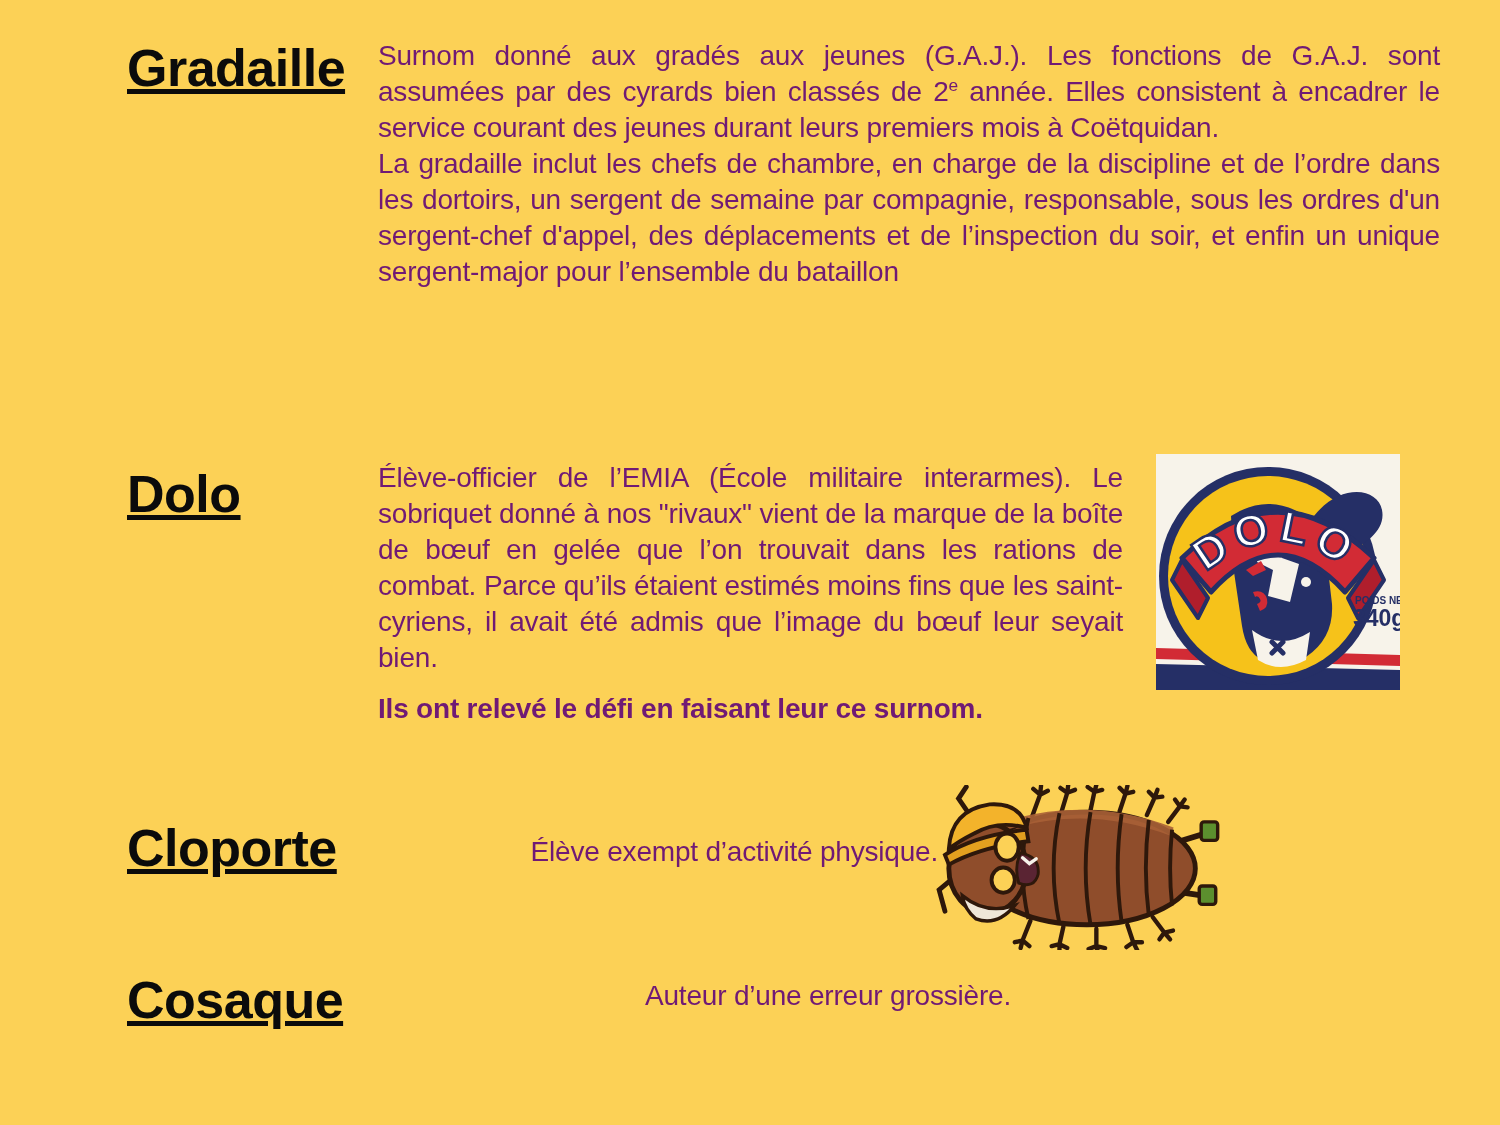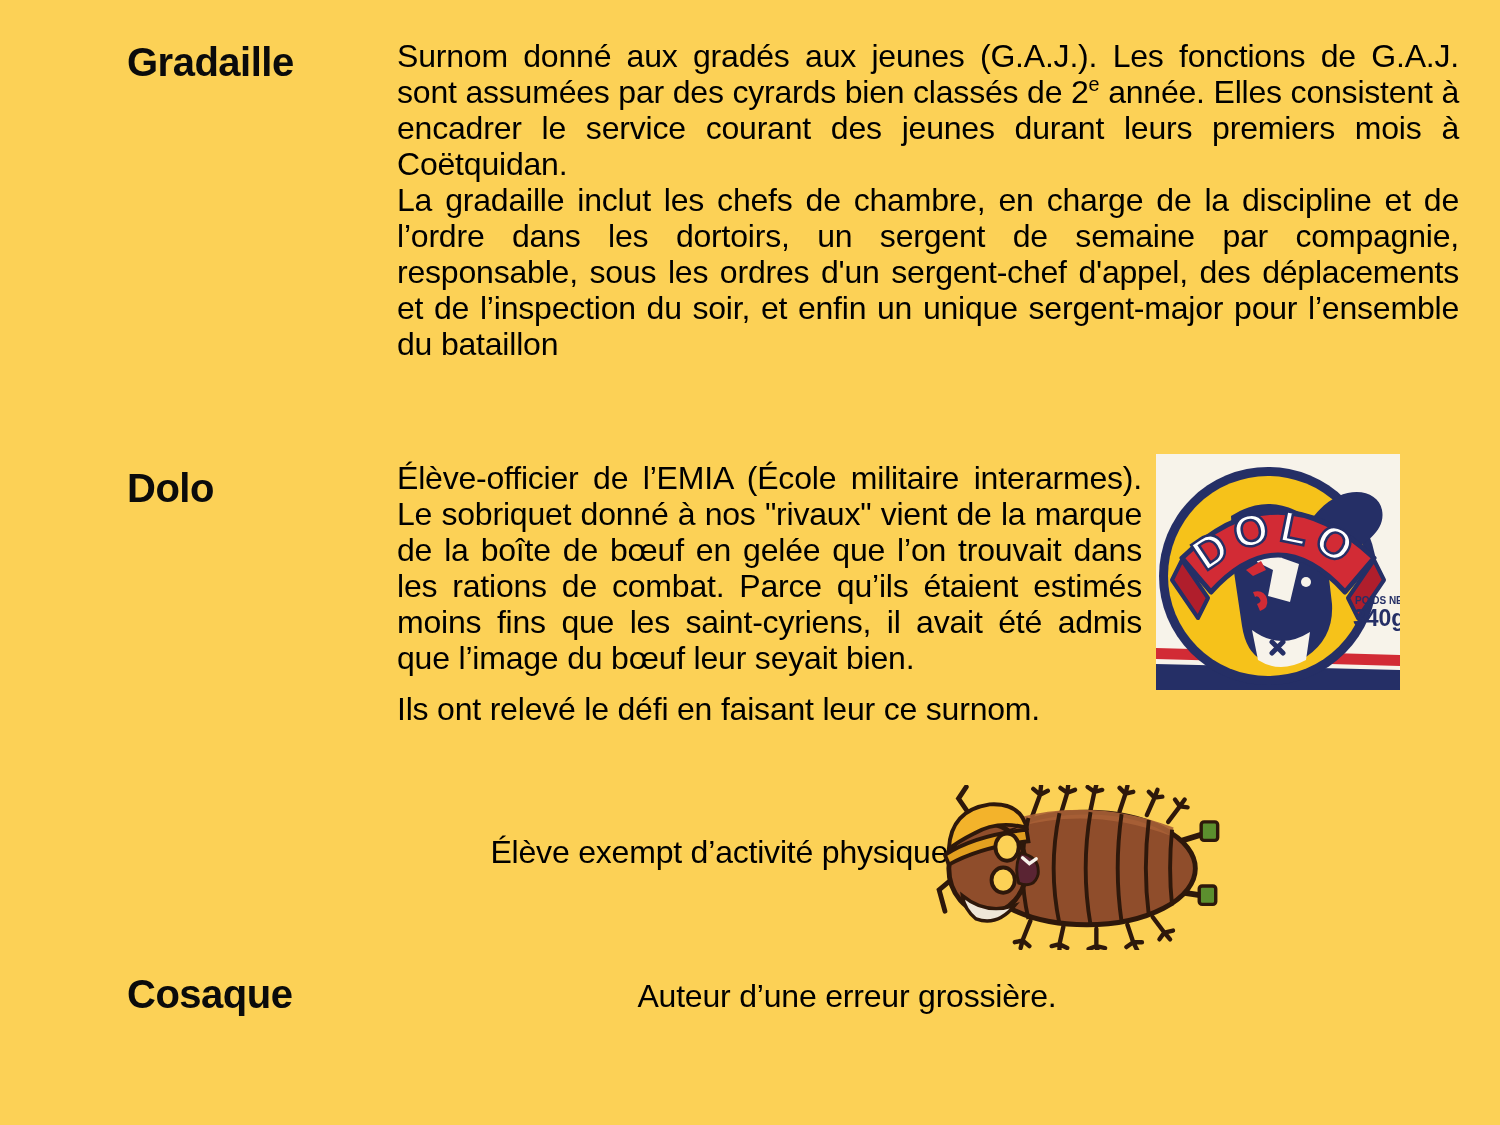--- a/index.html
+++ b/index.html
@@ -3,31 +3,32 @@
 <meta charset="utf-8">
 <style>
   html,body{margin:0;padding:0;background:#FCD156;}
   .page{
     position:relative;width:1500px;height:1125px;background:#FCD156;
     font-family:"Liberation Sans","DejaVu Sans",sans-serif;color:#141414;
     overflow:hidden;
   }
   .term{
     position:absolute;left:127px;margin:0;
-    font-size:40px;font-weight:700;color:#0b0b0b;line-height:1.1;
+    font-size:52px;font-weight:700;color:#0b0b0b;line-height:1.1;
     letter-spacing:-0.5px;
+    text-decoration:underline;
   }
   .def{
-    position:absolute;left:397px;
-    font-size:32px;line-height:36px;letter-spacing:-0.2px;color:#000000;
+    position:absolute;left:378px;
+    font-size:28px;line-height:36px;letter-spacing:-0.2px;color:#701a75;
   }
   .def p{margin:0;text-align:justify;}
   .def--gradaille{top:38px;width:1062px;}
   .def--dolo{top:460px;width:745px;}
-  .def--dolo .p-follow{margin-top:15px;text-align:left;}
+  .def--dolo .p-follow{margin-top:15px;text-align:left;font-weight:bold;}
   .def--cloporte{top:834px;width:560px;}
   .def--cloporte p{text-align:right;}
   .def--cosaque{top:976px;width:900px;line-height:40px;}
   .def--cosaque p{text-align:center;}
   sup{font-size:62%;line-height:0;}
   .dolo-can{position:absolute;left:1156px;top:454px;width:244px;height:236px;}
   .bug{position:absolute;left:925px;top:785px;width:300px;height:165px;}
 </style>
 </head>
 <body>
@@ -76,20 +77,21 @@
       </defs>
       <text font-size="44" font-weight="bold" font-family="Liberation Sans, DejaVu Sans, sans-serif" fill="#FFFFFF" stroke="#252F66" stroke-width="2.5" letter-spacing="7">
         <textPath href="#dolo-arc" startOffset="6%">DOLO</textPath>
       </text>
     </g>
 
     <text x="199" y="150" font-size="10" font-weight="bold" fill="#252F66" font-family="Liberation Sans, DejaVu Sans, sans-serif">POIDS NET</text>
     <text x="197" y="172" font-size="23" font-weight="bold" fill="#252F66" font-family="Liberation Sans, DejaVu Sans, sans-serif">340g</text>
   </svg>
 
+  <h2 class="term" style="top:820px">Cloporte</h2>
   <div class="def def--cloporte">
     <p>Élève exempt d’activité physique.</p>
   </div>
 
   <svg class="bug" viewBox="0 0 300 170">
     <g stroke="#2E180B" stroke-linecap="round" fill="none">
       <path d="M52,46 L30,14 L38,2" stroke-width="5"></path>
       <path d="M34,88 L10,108 L16,130" stroke-width="5"></path>
     </g>
 

